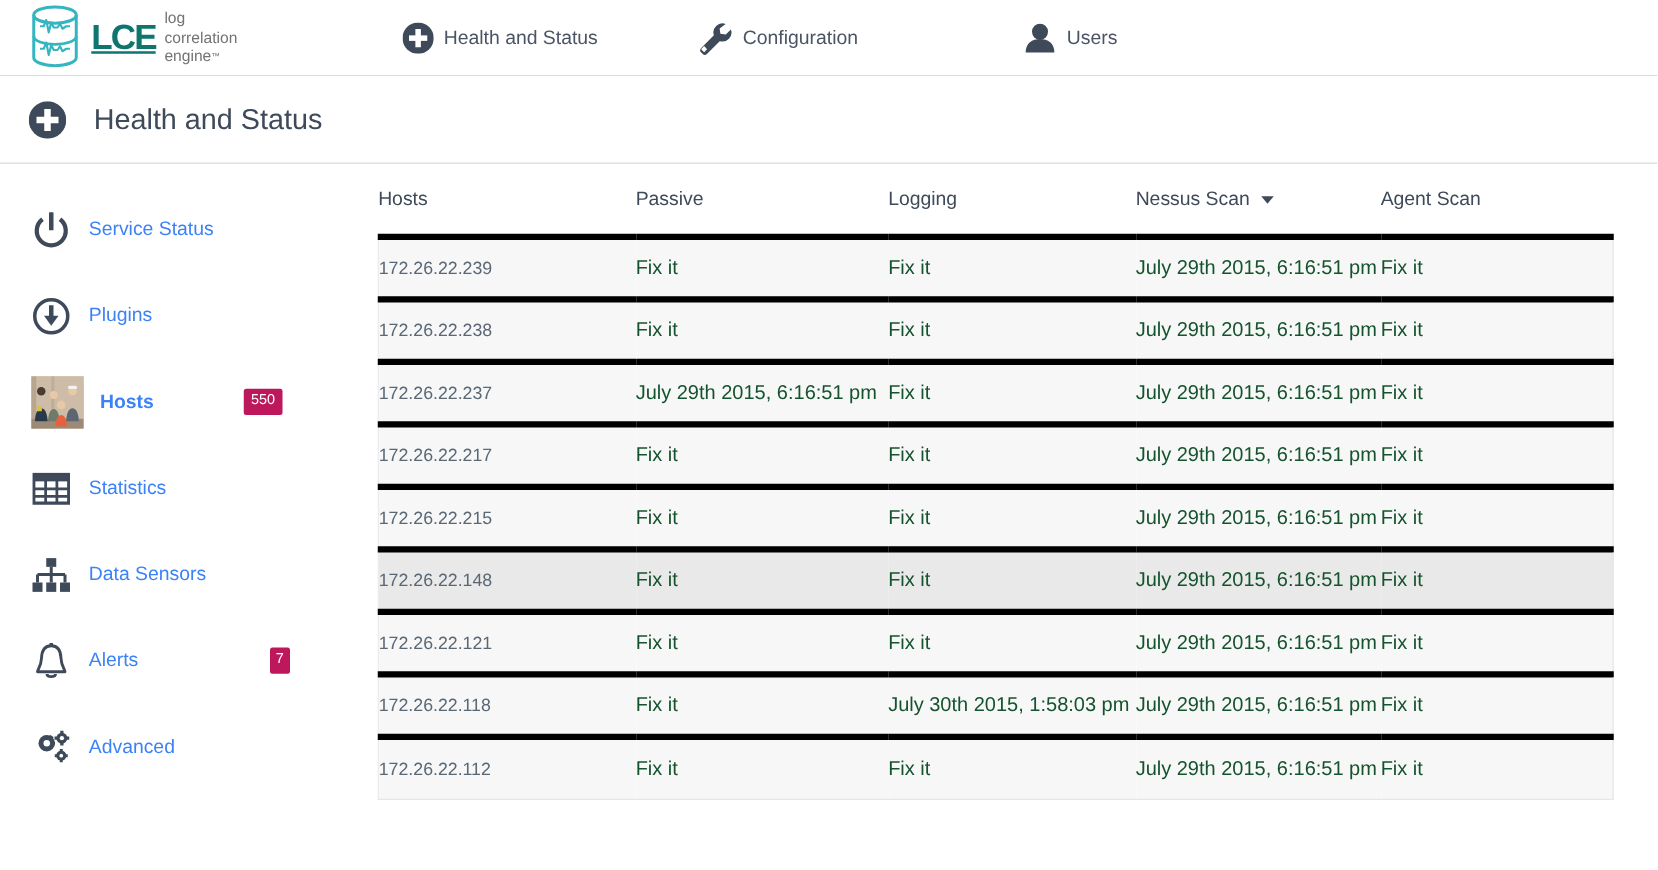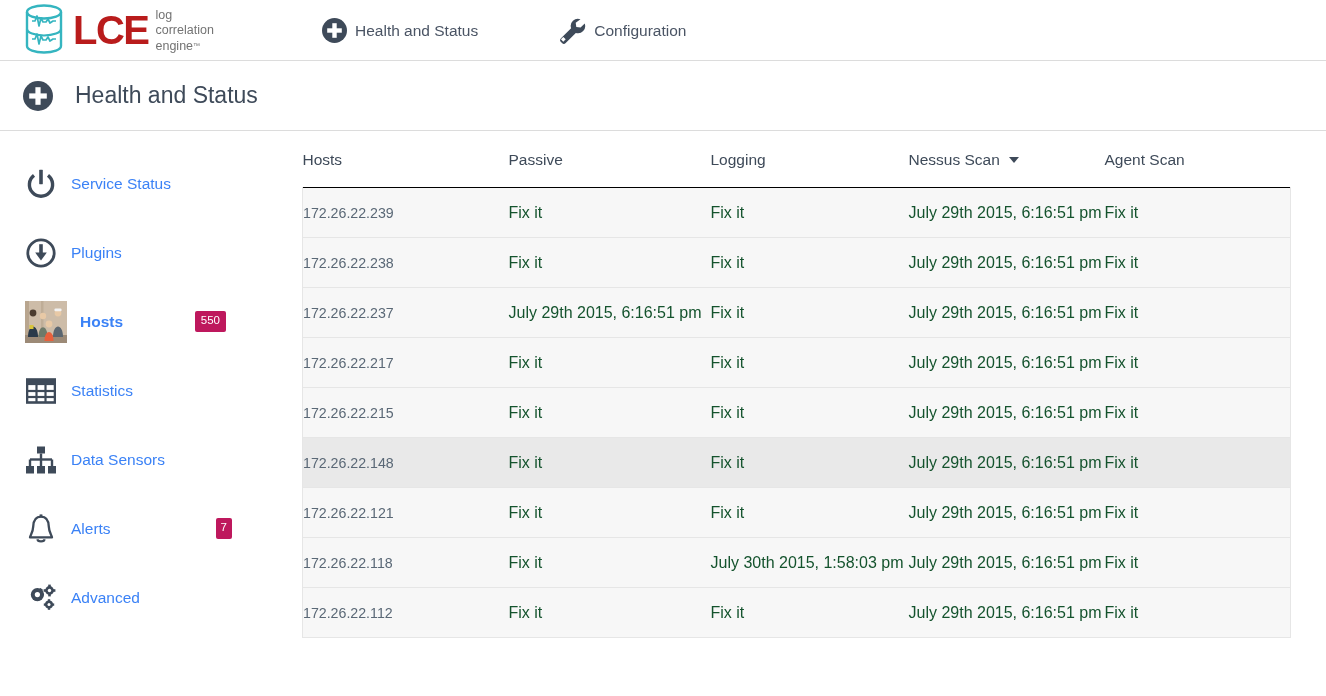--- a/index.html
+++ b/index.html
@@ -22,26 +22,27 @@
   }
   .brand {
     position: absolute;
     left: 22px; top: 4px;
     display: flex;
     align-items: center;
     gap: 7px;
   }
   .brand-mark { width: 44px; height: 50px; display: block; }
   .brand-word {
-    font-size: 40px;
+    font-size: 28px;
     font-weight: bold;
     letter-spacing: -1.5px;
-    color: #b91c1c;
+    color: #0f766e;
     line-height: 1;
     margin-top: 2px;
+    text-decoration: underline;
   }
   .brand-tag {
     color: #737373;
     font-size: 12.5px;
     line-height: 12.5px;
     font-weight: normal;
     margin-top: 3px;
   }
   .brand-tag .tm { font-size: 7px; vertical-align: 2px; }
 
@@ -170,21 +171,21 @@
     border-right: 5px solid transparent;
     border-top: 6px solid #3e4a59;
     display: inline-block;
   }
   table.grid td {
     font-size: 14.2px;
     color: #5a6876;
     height: 50px;
     padding: 0;
     vertical-align: middle;
-    border-top: 1px solid #000000;
+    border-top: 5px solid #000000;
     border-bottom: 1px solid #e6e6e6;
     background: #f7f7f7;
     white-space: nowrap;
   }
   table.grid tr.row-hover td { background: #e9e9e9; }
   td.c-host { padding-left: 14px; color: #5a6876; }
   td:first-child { border-left: 1px solid #e6e6e6; }
   td:last-child { border-right: 1px solid #e6e6e6; }
   a.lnk {
     color: #14532d;
@@ -238,20 +239,29 @@
     <div class="navitem n2">
       <span class="navicon">
         <svg width="28" height="26" viewBox="0 0 28 26">
           <path d="M22.5 1.2 a7.2 7.2 0 0 0 -9.4 9.0 L3.0 20.3 a2.6 2.6 0 0 0 0 3.7 l1.0 1.0 a2.6 2.6 0 0 0 3.7 0 L17.8 14.9 a7.2 7.2 0 0 0 8.9 -9.4 L22.6 9.6 L18.3 9.0 L17.7 4.8 Z" fill="#3e4a59"></path>
           <rect x="3.6" y="19.6" width="3.4" height="3.4" fill="#ffffff" transform="rotate(-45 5.3 21.3)"></rect>
         </svg>
       </span>
       <span>Configuration</span>
     </div>
 
+    <div class="navitem n3">
+      <span class="navicon">
+        <svg width="26" height="25" viewBox="0 0 26 25">
+          <circle cx="13" cy="7.4" r="6.4" fill="#3e4a59"></circle>
+          <path d="M1.5 24 C1.5 16.4 6.8 13.2 13 13.2 C19.2 13.2 24.5 16.4 24.5 24 Z" fill="#3e4a59"></path>
+        </svg>
+      </span>
+      <span>Users</span>
+    </div>
 
   </div>
 </div>
 
 <div class="pagehead">
   <span class="pagehead-icon">
     <svg width="30" height="30" viewBox="0 0 30 30">
       <circle cx="15" cy="15" r="15" fill="#3e4a59"></circle>
       <rect x="12.4" y="6.2" width="5.2" height="17.6" fill="#ffffff"></rect>
       <rect x="6.2" y="12.4" width="17.6" height="5.2" fill="#ffffff"></rect>

